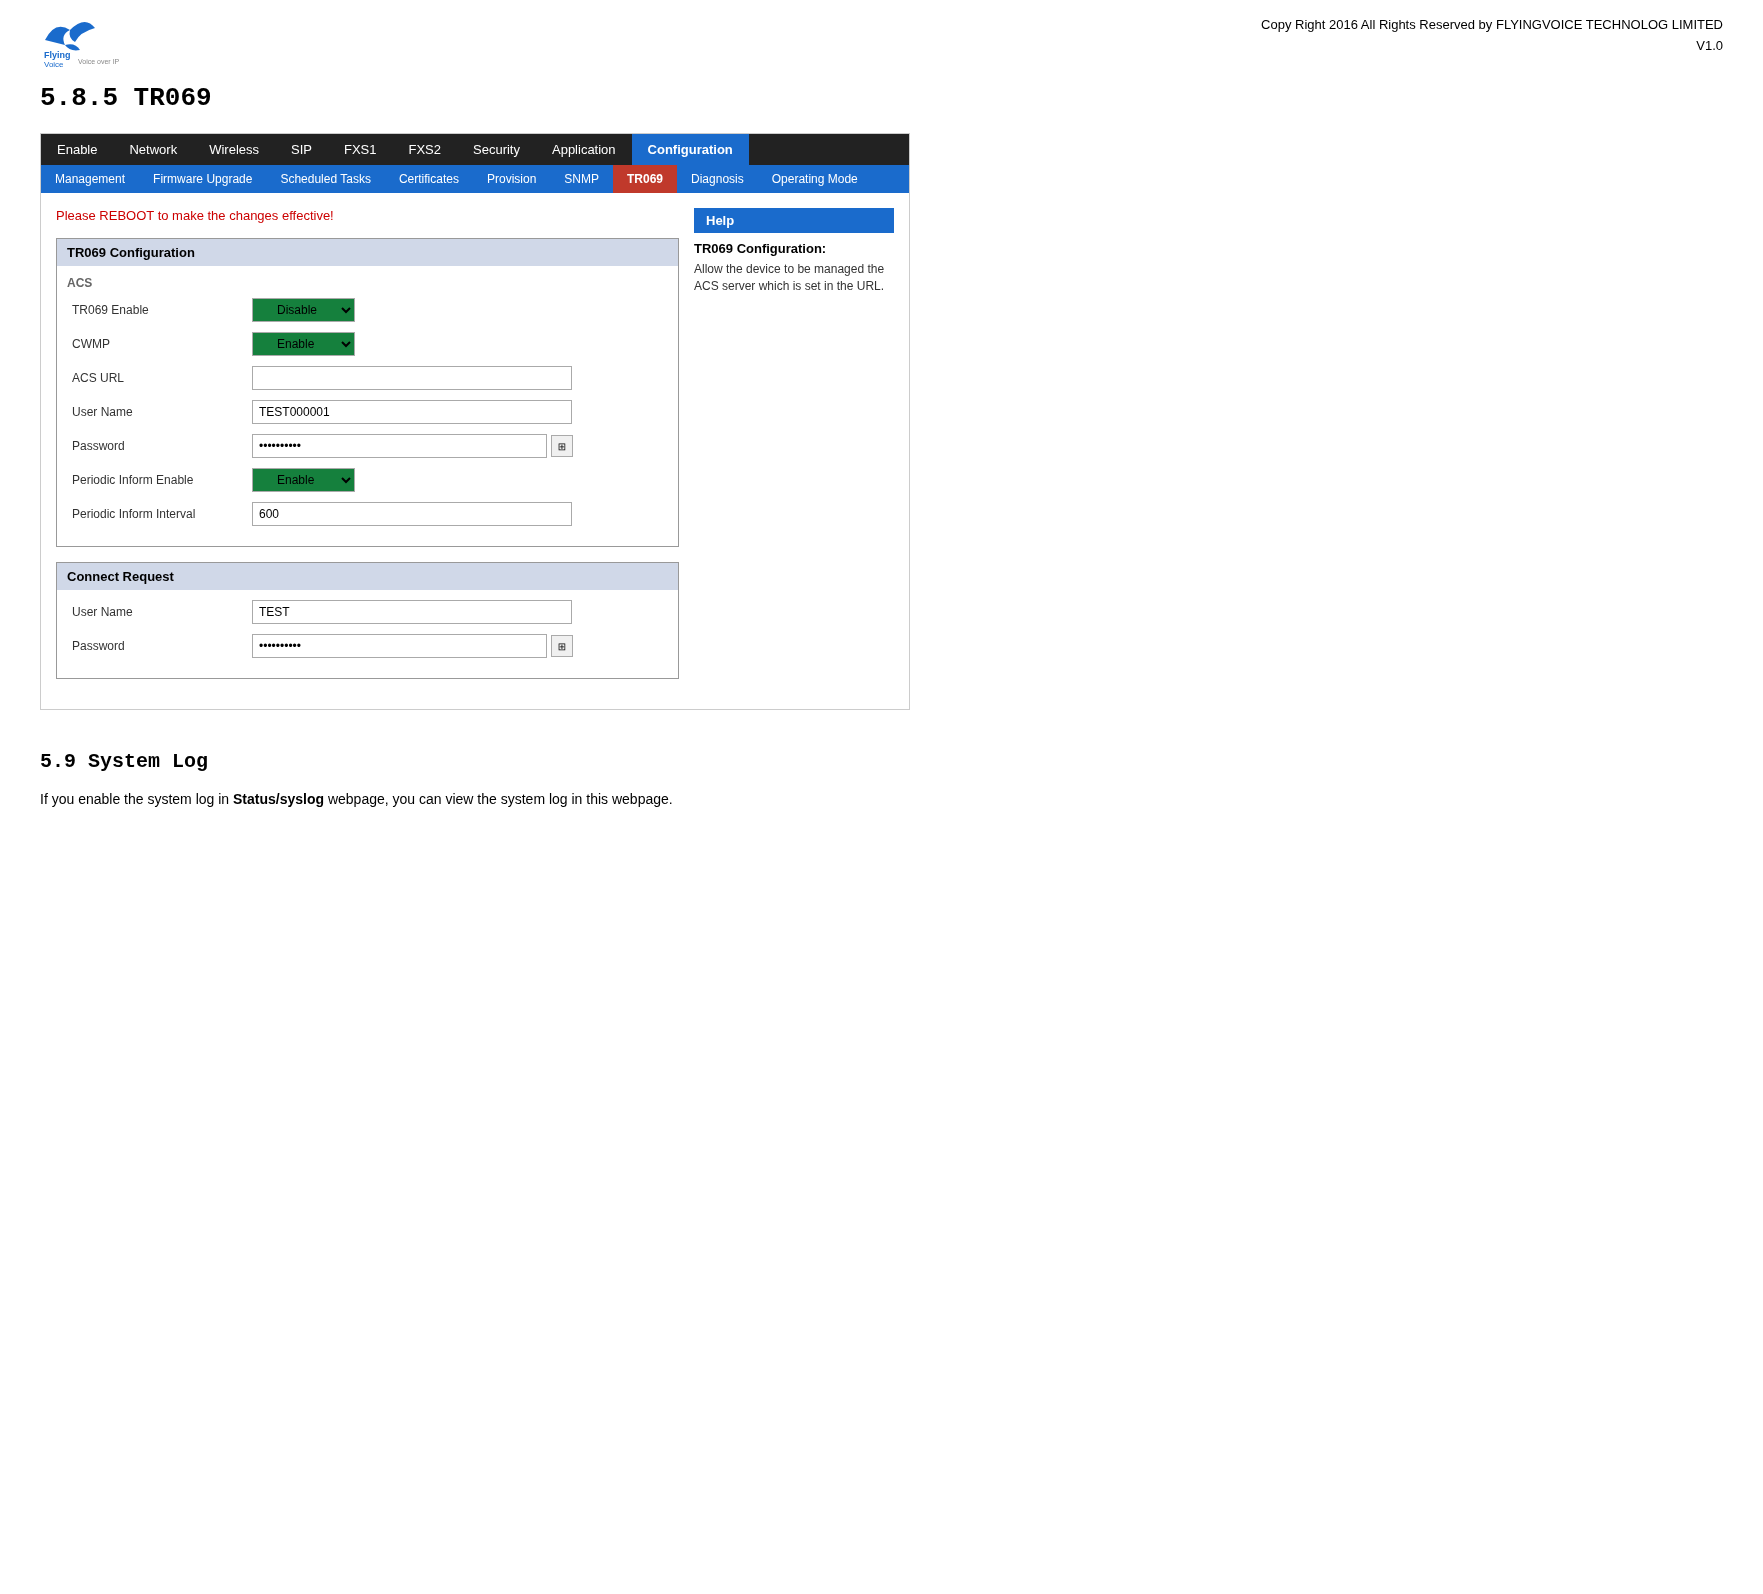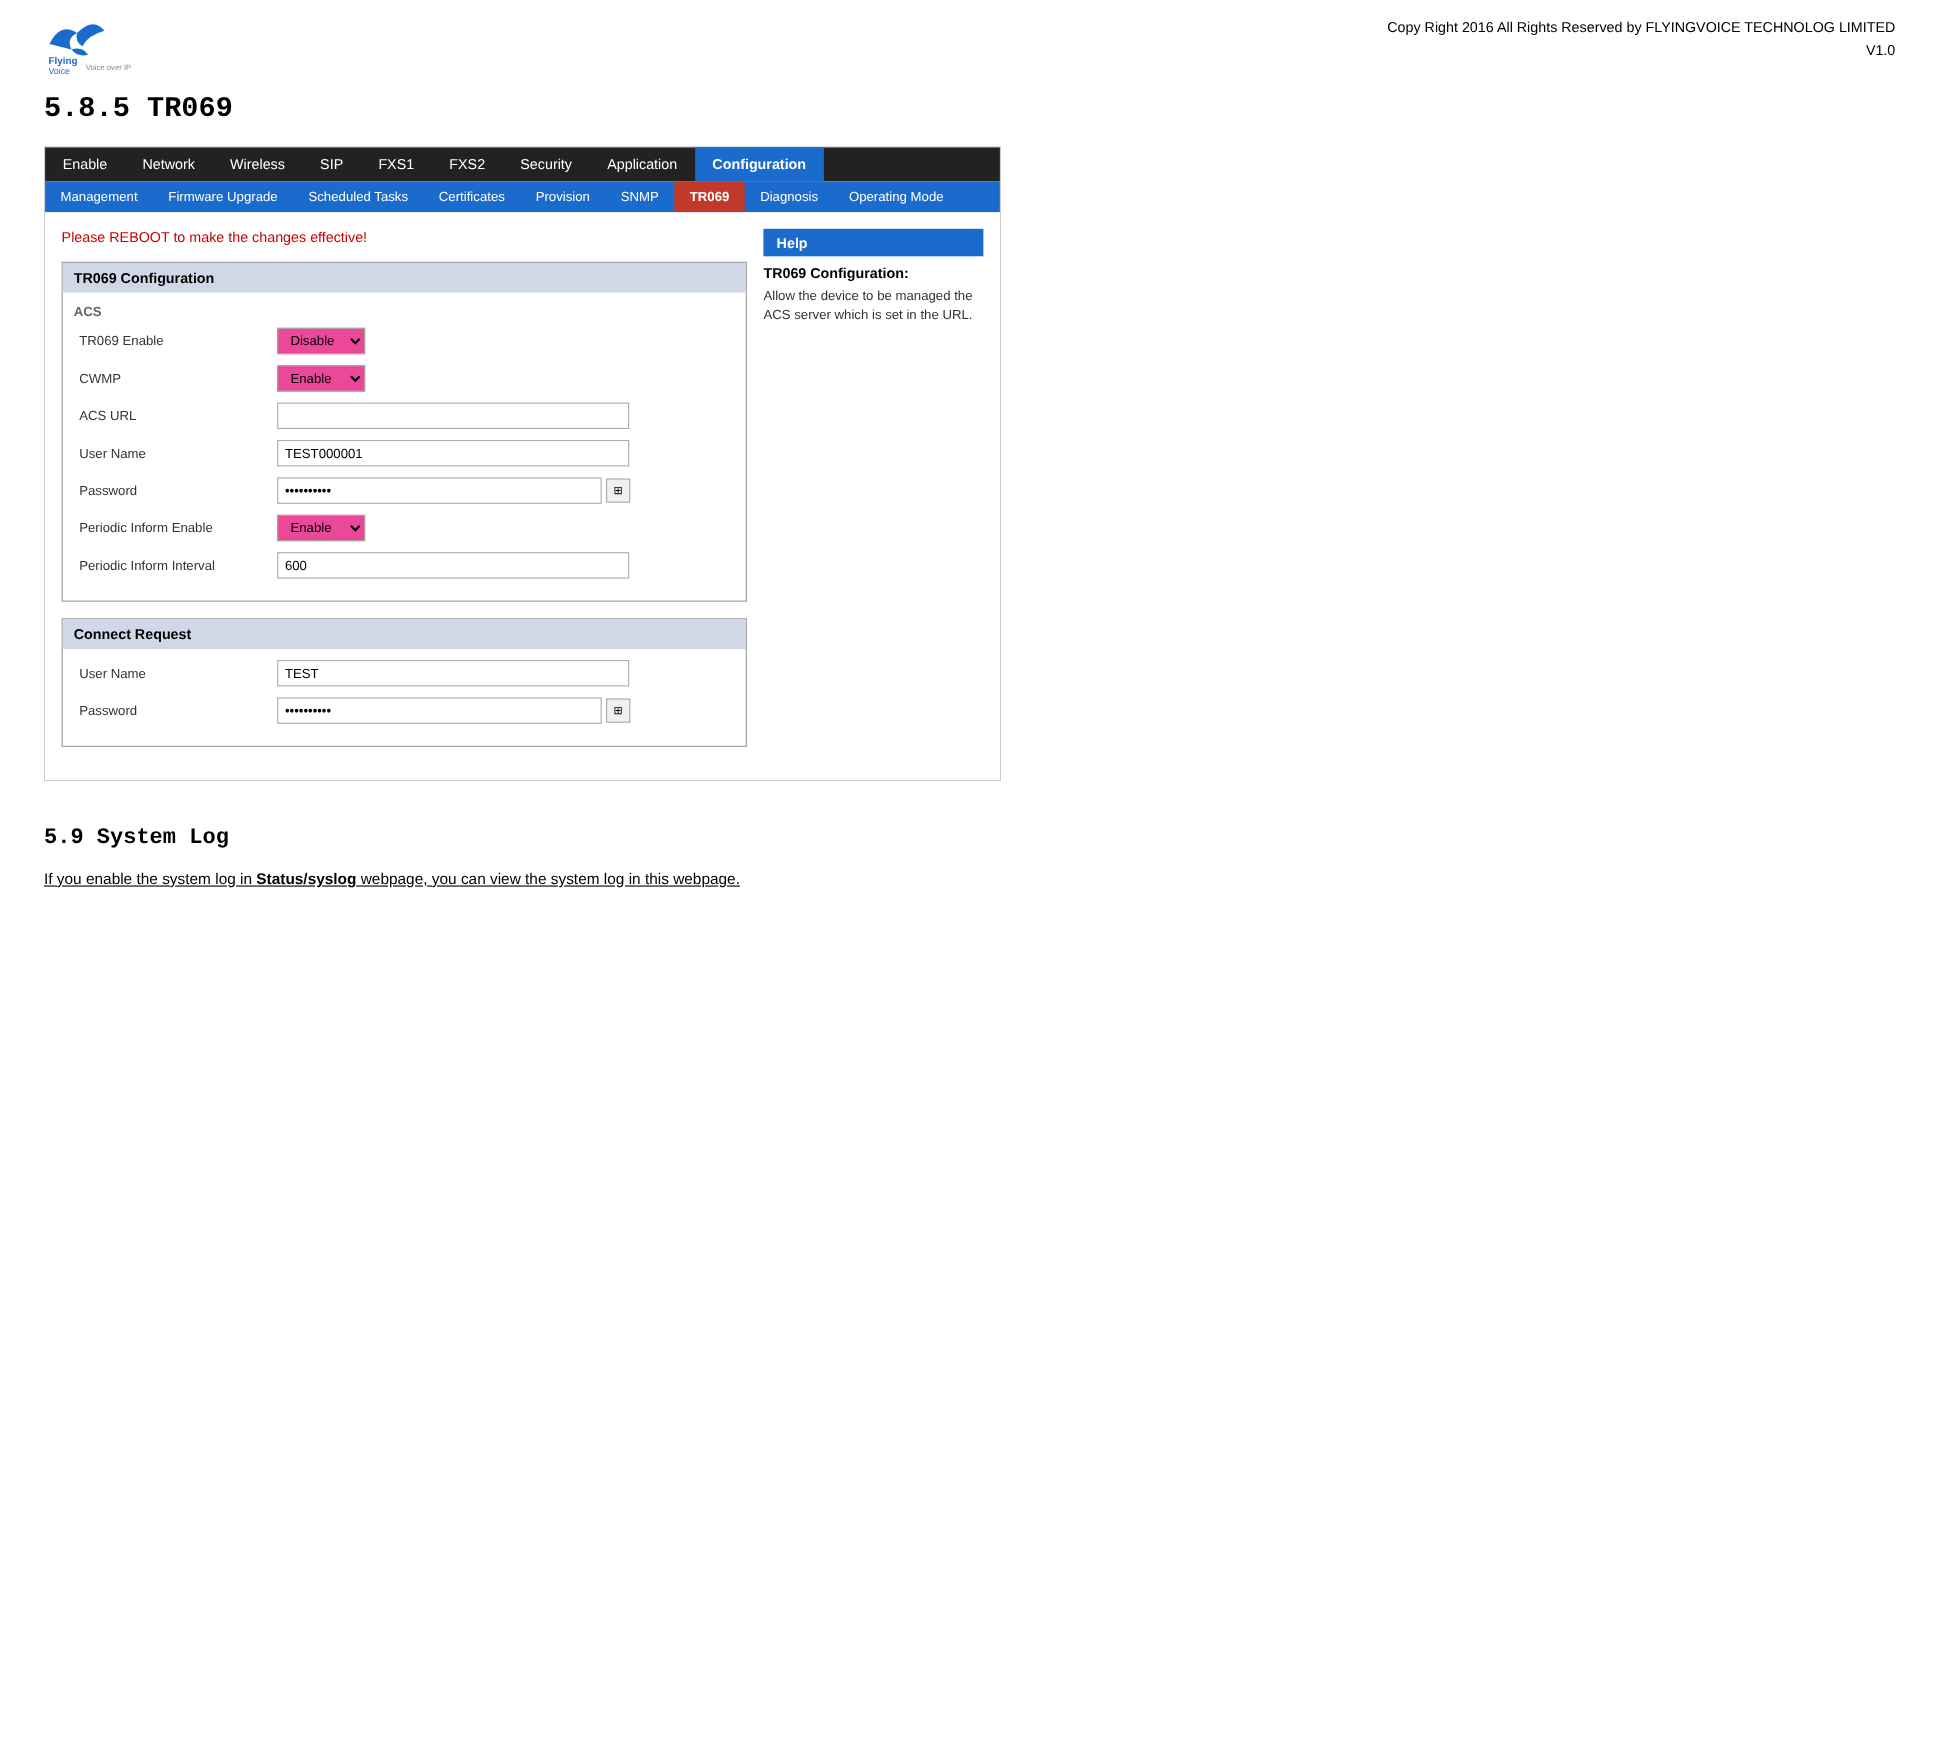--- a/index.html
+++ b/index.html
@@ -116,25 +116,25 @@
     }
     .form-input {
       border: 1px solid #aaa;
       padding: 3px 6px;
       font-size: 12px;
       height: 24px;
       min-width: 200px;
     }
     .form-select {
       border: 1px solid #aaa;
-      padding: 2px 7px;
+      padding: 2px 20px;
       font-size: 12px;
       height: 24px;
       min-width: 80px;
-      background: #ec4899;
+      background: #15803d;
     }
     .form-input-wide {
       width: 320px;
     }
     .password-wrapper {
       display: flex;
       align-items: center;
       gap: 4px;
     }
     .password-icon {
@@ -179,21 +179,20 @@
     }
     .section-59-title {
       font-size: 20px;
       font-weight: bold;
       font-family: 'Courier New', monospace;
       margin-bottom: 15px;
     }
     .section-59-text {
       font-size: 14px;
       line-height: 1.6;
-      text-decoration: underline;
     }
     .bold-inline { font-weight: bold; }
     .footer {
       text-align: right;
       font-style: italic;
       font-size: 13px;
       margin-top: 100px;
       color: #000;
       line-height: 1.6;
     }

